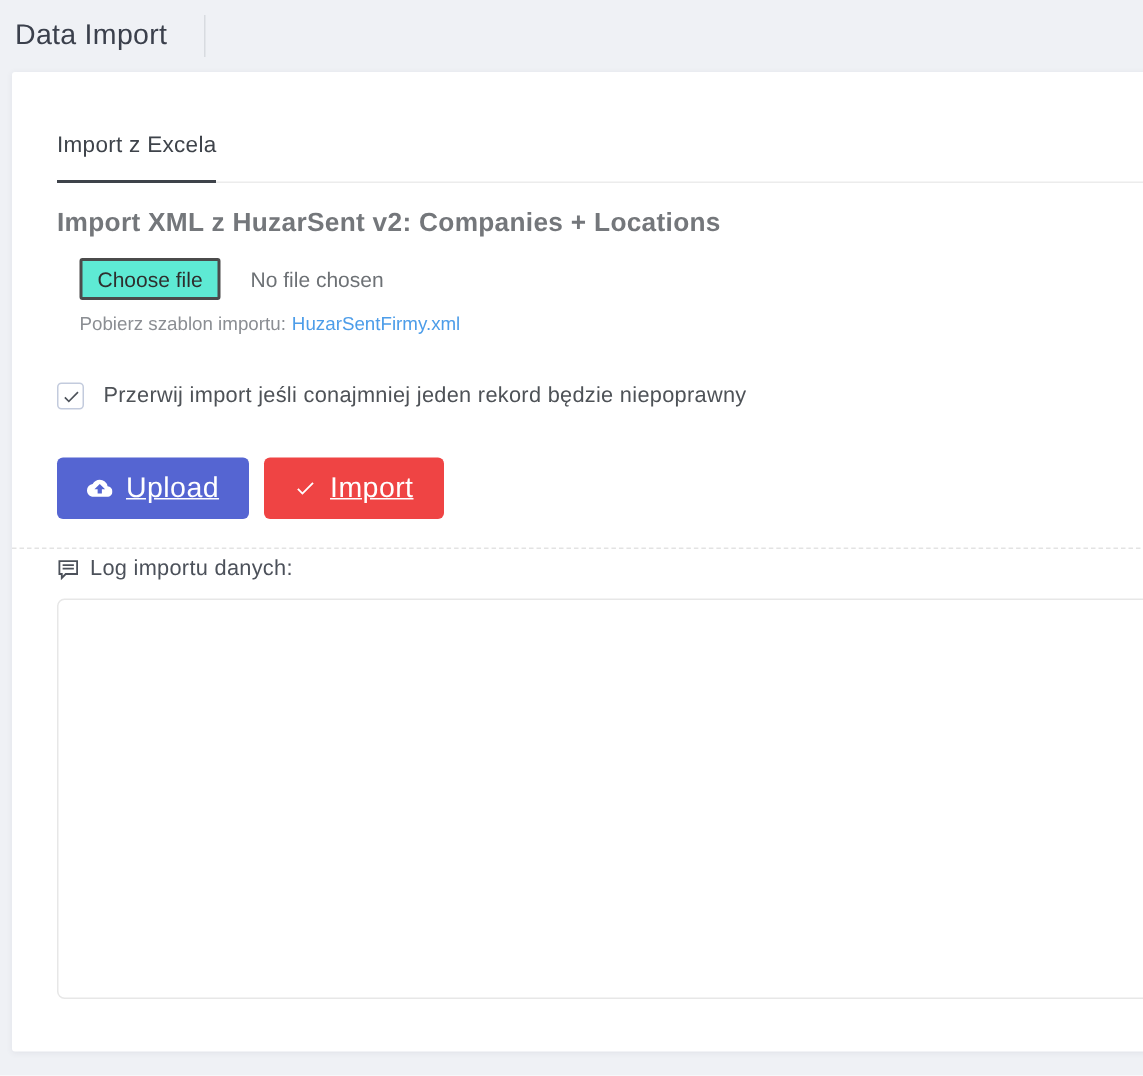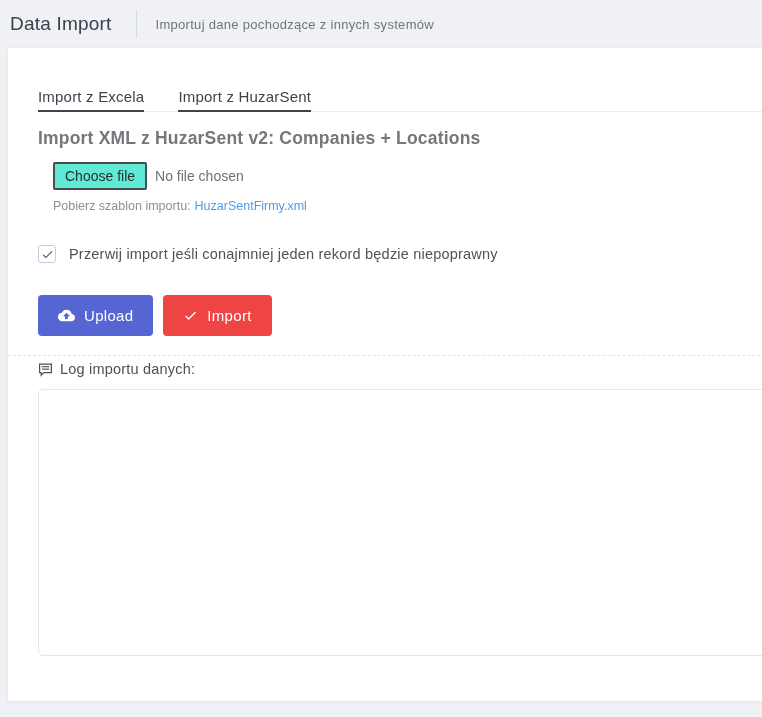--- a/index.html
+++ b/index.html
@@ -51,21 +51,21 @@
   .tabs {
     display:flex;
     gap:34px;
     padding-top:40px;
     border-bottom:1px solid #ececec;
   }
   .tab {
     font-size:15px;
     color:#3e434a;
     letter-spacing:.2px;
-    padding-bottom:5px;
+    padding-bottom:15px;
     border-bottom:2px solid #3e434a;
     margin-bottom:-1px;
     cursor:pointer;
     white-space:nowrap;
   }
 
   
   .section-heading {
     margin-top:16px;
     font-size:17.5px;
@@ -84,21 +84,21 @@
     padding:4px 10px;
     font-size:14px;
     color:#2e2e2e;
     background:#5eead4;
     border:2px solid #4b4b4b;
     border-radius:2px;
     cursor:pointer;
     white-space:nowrap;
   }
   .file-status {
-    margin-left:8px;
+    margin-left:20px;
     font-size:14px;
     color:#6d7175;
   }
 
   .template-row {
     margin:9px 0 0 15px;
     font-size:12.5px;
     color:#8b8e93;
   }
   .template-row a {
@@ -139,28 +139,29 @@
   .btn-row {
     margin-top:32px;
     display:flex;
     gap:10px;
   }
   .btn {
     height:41px;
     border:none;
     border-radius:4px;
     color:#fff;
-    font-size:15px;
+    font-size:19px;
     font-family:"Liberation Sans", sans-serif;
     letter-spacing:.3px;
     display:inline-flex;
     align-items:center;
     gap:9px;
     padding:17px 20px;
     cursor:pointer;
+    text-decoration:underline;
   }
   .btn.upload { background:#5565d2; }
   .btn.import { background:#ef4444; }
 
   
   .dashed-sep {
     margin:19px -30px 0;
     border-top:1px dashed #e3e3e3;
   }
   .log-row {
@@ -187,28 +188,26 @@
     padding:8px 10px;
     color:#4e5257;
   }
 </style>
 </head>
 <body>
 
 <header class="topbar">
   <h1>Data Import</h1>
   <div class="vdiv"></div>
-  <span class="subtitle">Importuj dane pochodzące z innych systemów</span>
 </header>
 
 <main class="card">
 
   <nav class="tabs">
     <div class="tab">Import z Excela</div>
-    <div class="tab">Import z HuzarSent</div>
   </nav>
 
   <h2 class="section-heading">Import XML z HuzarSent v2: Companies + Locations</h2>
 
   <div class="file-row">
     <span class="file-btn">Choose file</span>
     <span class="file-status">No file chosen</span>
   </div>
 
   <div class="template-row">

